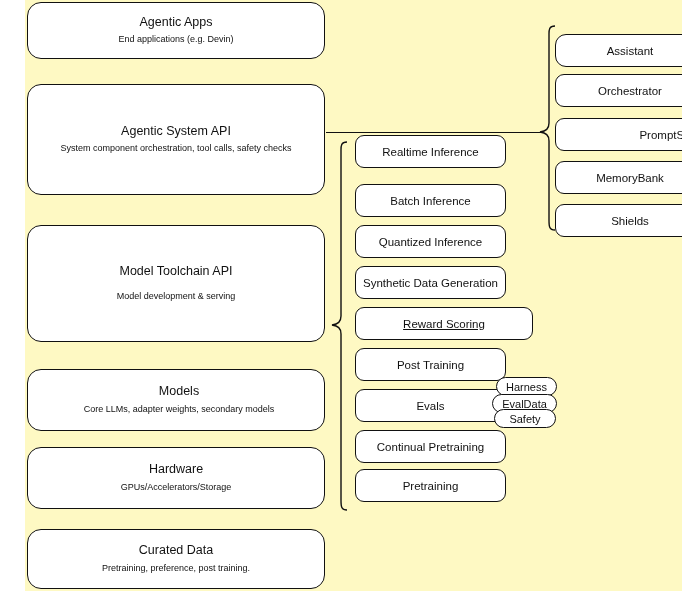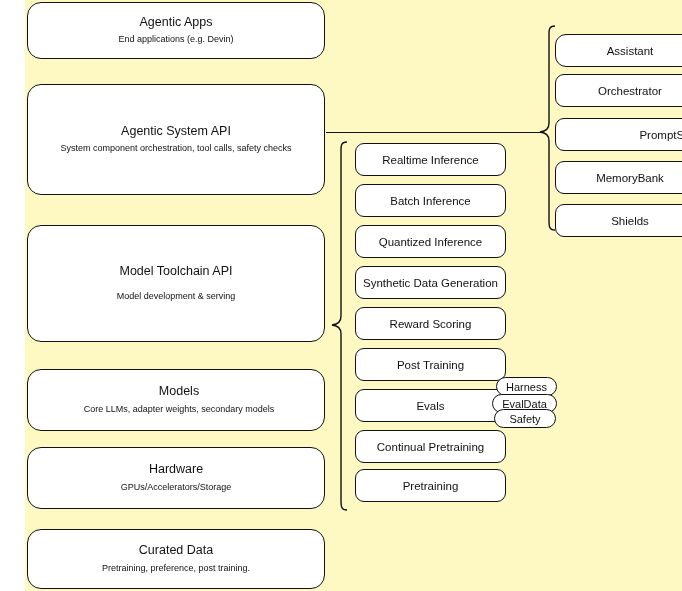--- a/index.html
+++ b/index.html
@@ -108,33 +108,33 @@
       <path d="M18 2 C12 2 12 6 12 10 L12 176 C12 182 9 184 3 185 C9 186 12 188 12 194 L12 360 C12 366 12 370 18 370"></path>
     </svg>
   </div>
 
   <div class="bracket" style="left:512px; top:24px; width:20px; height:214px;">
     <svg width="20" height="214" viewBox="0 0 20 214" fill="none" stroke="#111111" stroke-width="1.4">
       <path d="M18 2 C12 2 12 6 12 10 L12 99 C12 105 9 107 3 108 C9 109 12 111 12 117 L12 196 C12 202 12 206 18 206"></path>
     </svg>
   </div>
 
-  <div class="node chip" style="left:330px; top:143px; width:151px; height:33px;">
+  <div class="node chip" style="left:330px; top:135px; width:151px; height:33px;">
     <span>Realtime Inference</span>
   </div>
   <div class="node chip" style="left:330px; top:184px; width:151px; height:33px;">
     <span>Batch Inference</span>
   </div>
   <div class="node chip" style="left:330px; top:225px; width:151px; height:33px;">
     <span>Quantized Inference</span>
   </div>
   <div class="node chip" style="left:330px; top:266px; width:151px; height:33px;text-align:right;">
     <span>Synthetic Data Generation</span>
   </div>
-  <div class="node chip" style="left:330px; top:307px; width:151px; height:33px;">
+  <div class="node chip" style="left:330px; top:307px; width:178px; height:33px;text-decoration:underline;">
     <span>Reward Scoring</span>
   </div>
   <div class="node chip" style="left:330px; top:348px; width:151px; height:33px;">
     <span>Post Training</span>
   </div>
   <div class="node chip" style="left:330px; top:389px; width:151px; height:33px;">
     <span>Evals</span>
   </div>
   <div class="node chip" style="left:330px; top:430px; width:151px; height:33px;">
     <span>Continual Pretraining</span>

